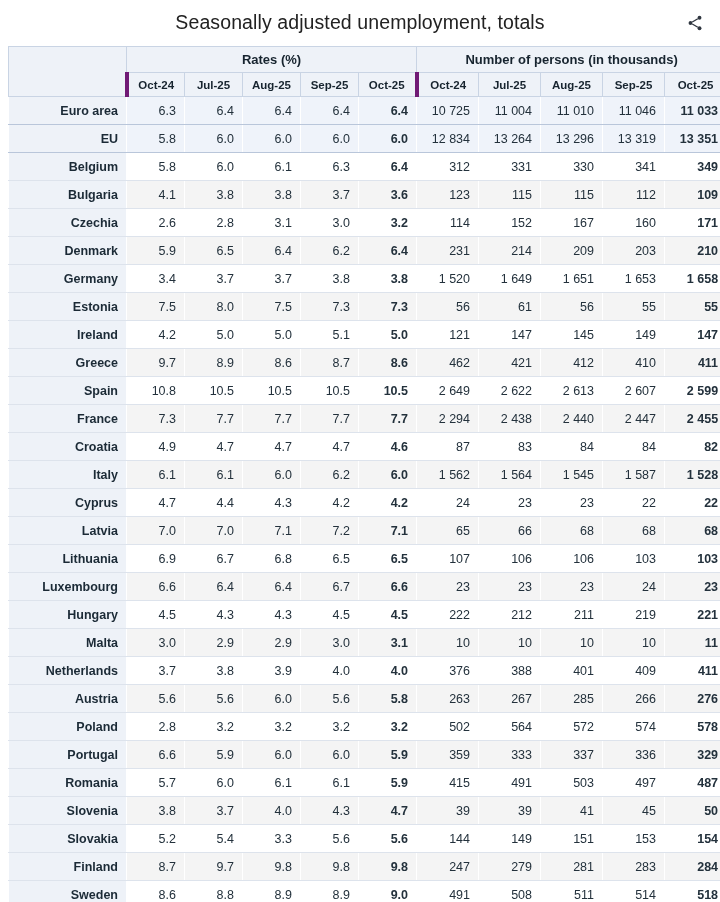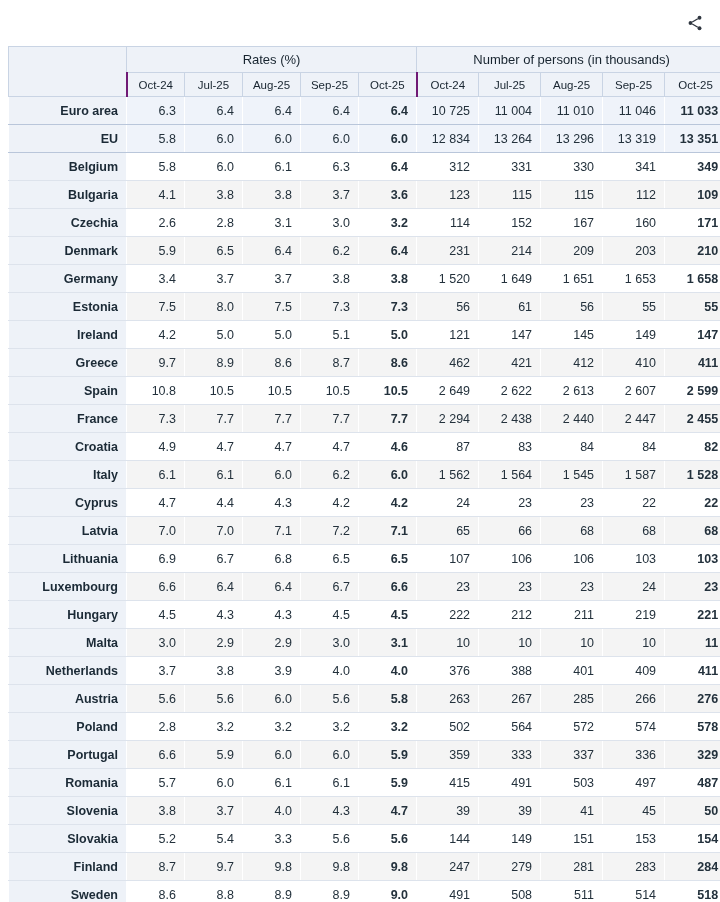--- a/index.html
+++ b/index.html
@@ -69,21 +69,21 @@
     width: 704px;
     table-layout: fixed;
     font-size: 12.5px;
   }
 
   
   table.data thead th {
     background: #eef2f8;
     border: 1px solid #c9d4e4;
     color: #17242f;
-    font-weight: normal;
+    font-weight: bold;
     padding: 0;
     box-sizing: border-box;
   }
   th.corner-blank {
     background: #eef2f8;
     border-left: 1px solid #c9d4e4;
     border-top: 1px solid #c9d4e4;
     border-right: 1px solid #9fb2cb;
     border-bottom: 1px solid #c9d4e4;
   }
@@ -99,21 +99,21 @@
     height: 24px;
     font-size: 11.5px;
     text-align: center;
     border-top: 1px solid #c9d4e4;
     border-left: 1px solid #dfe6f0;
     border-right: 1px solid #dfe6f0;
     border-bottom: 1px solid #9fb2cb;
     padding: 0 4px;
     box-sizing: border-box;
   }
-  th.sub.grp-start { border-left: 2px solid #701a75; }
+  th.sub.grp-start { border-left: 4px solid #701a75; }
   th.sub.grp-second { border-left: 1px solid #9fb2cb; }
 
   
   table.data tbody td {
     height: 28px;
     padding: 0 8px;
     box-sizing: border-box;
     border-bottom: 1px solid #dde3ec;
     border-left: 1px solid transparent;
     border-right: 1px solid transparent;
@@ -152,20 +152,21 @@
   col.c-country { width: 118px; }
   col.c-rate    { width: 58px; }
   col.c-pers    { width: 62px; }
 </style>
 </head>
 <body>
 
 <div class="page">
 
   <div class="title-bar">
+    <div class="title-text">Seasonally adjusted unemployment, totals</div>
     <div class="share-btn" title="share">
       <svg width="18" height="18" viewBox="0 0 24 24" aria-hidden="true">
         <circle cx="18" cy="5" r="2.6" fill="#2f3640"></circle>
         <circle cx="18" cy="19" r="2.6" fill="#2f3640"></circle>
         <circle cx="6" cy="12" r="2.6" fill="#2f3640"></circle>
         <line x1="8.3" y1="10.7" x2="15.8" y2="6.3" stroke="#2f3640" stroke-width="1.8"></line>
         <line x1="8.3" y1="13.3" x2="15.8" y2="17.7" stroke="#2f3640" stroke-width="1.8"></line>
       </svg>
     </div>
   </div>

